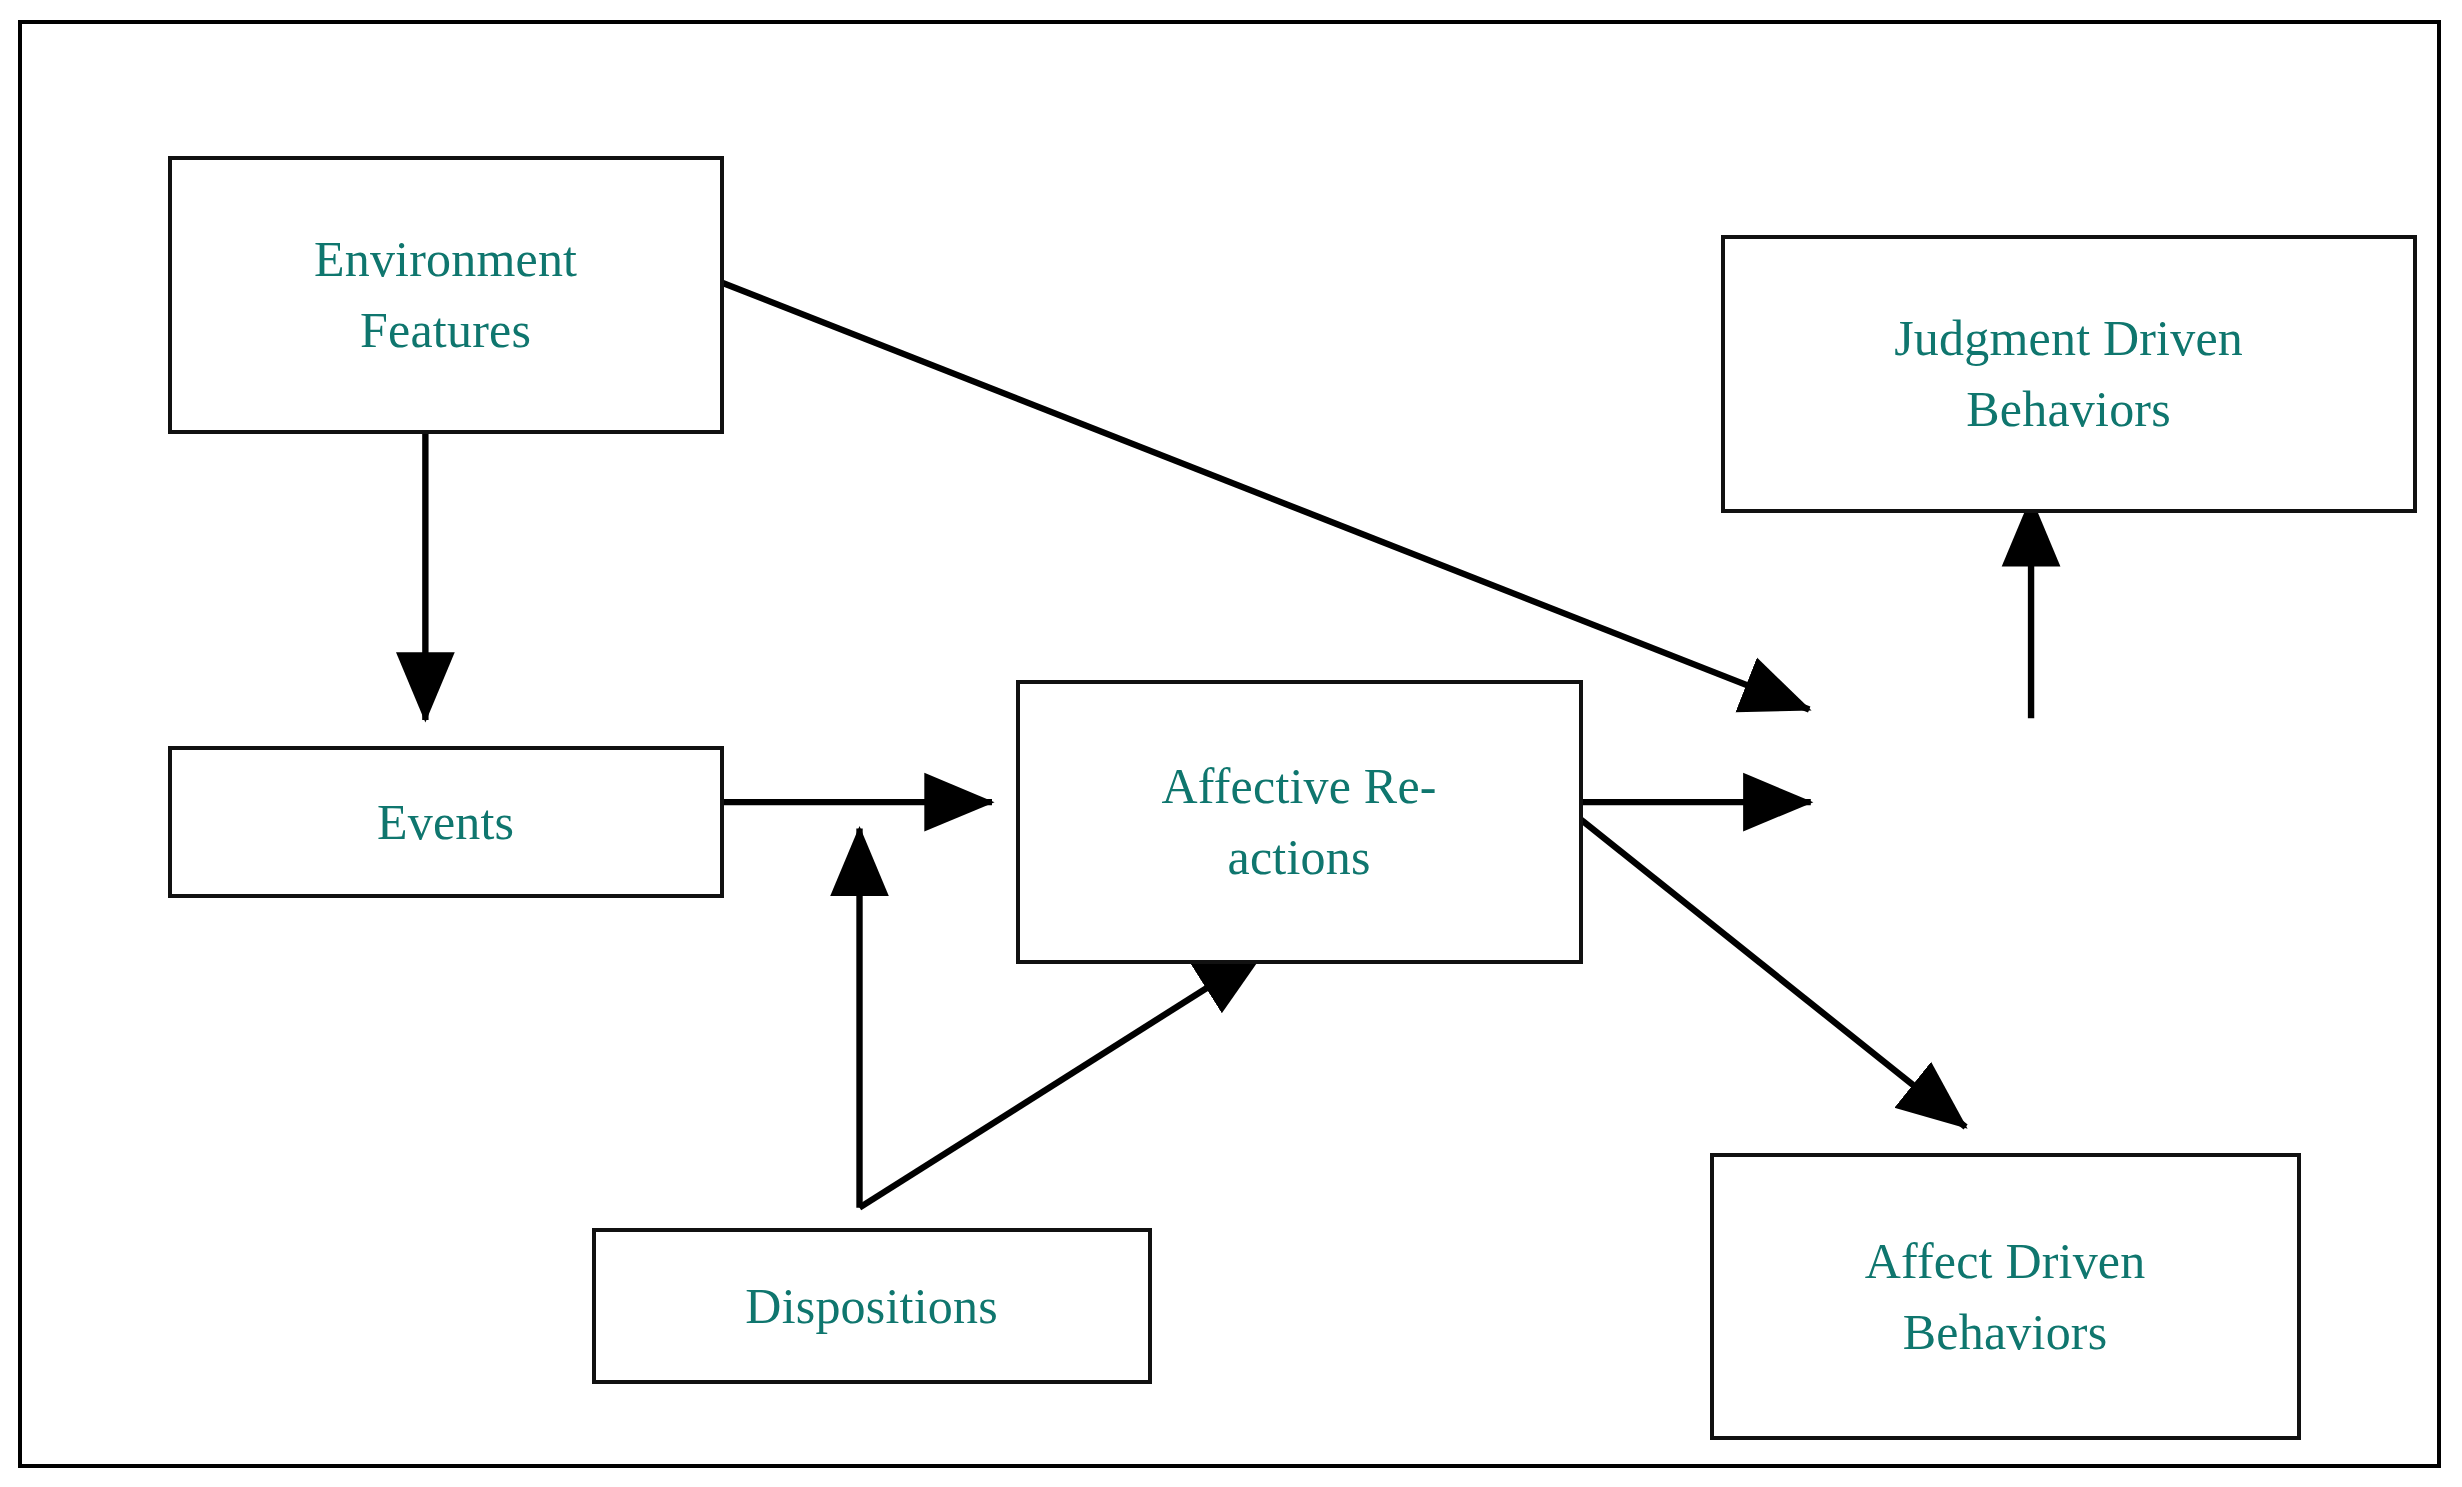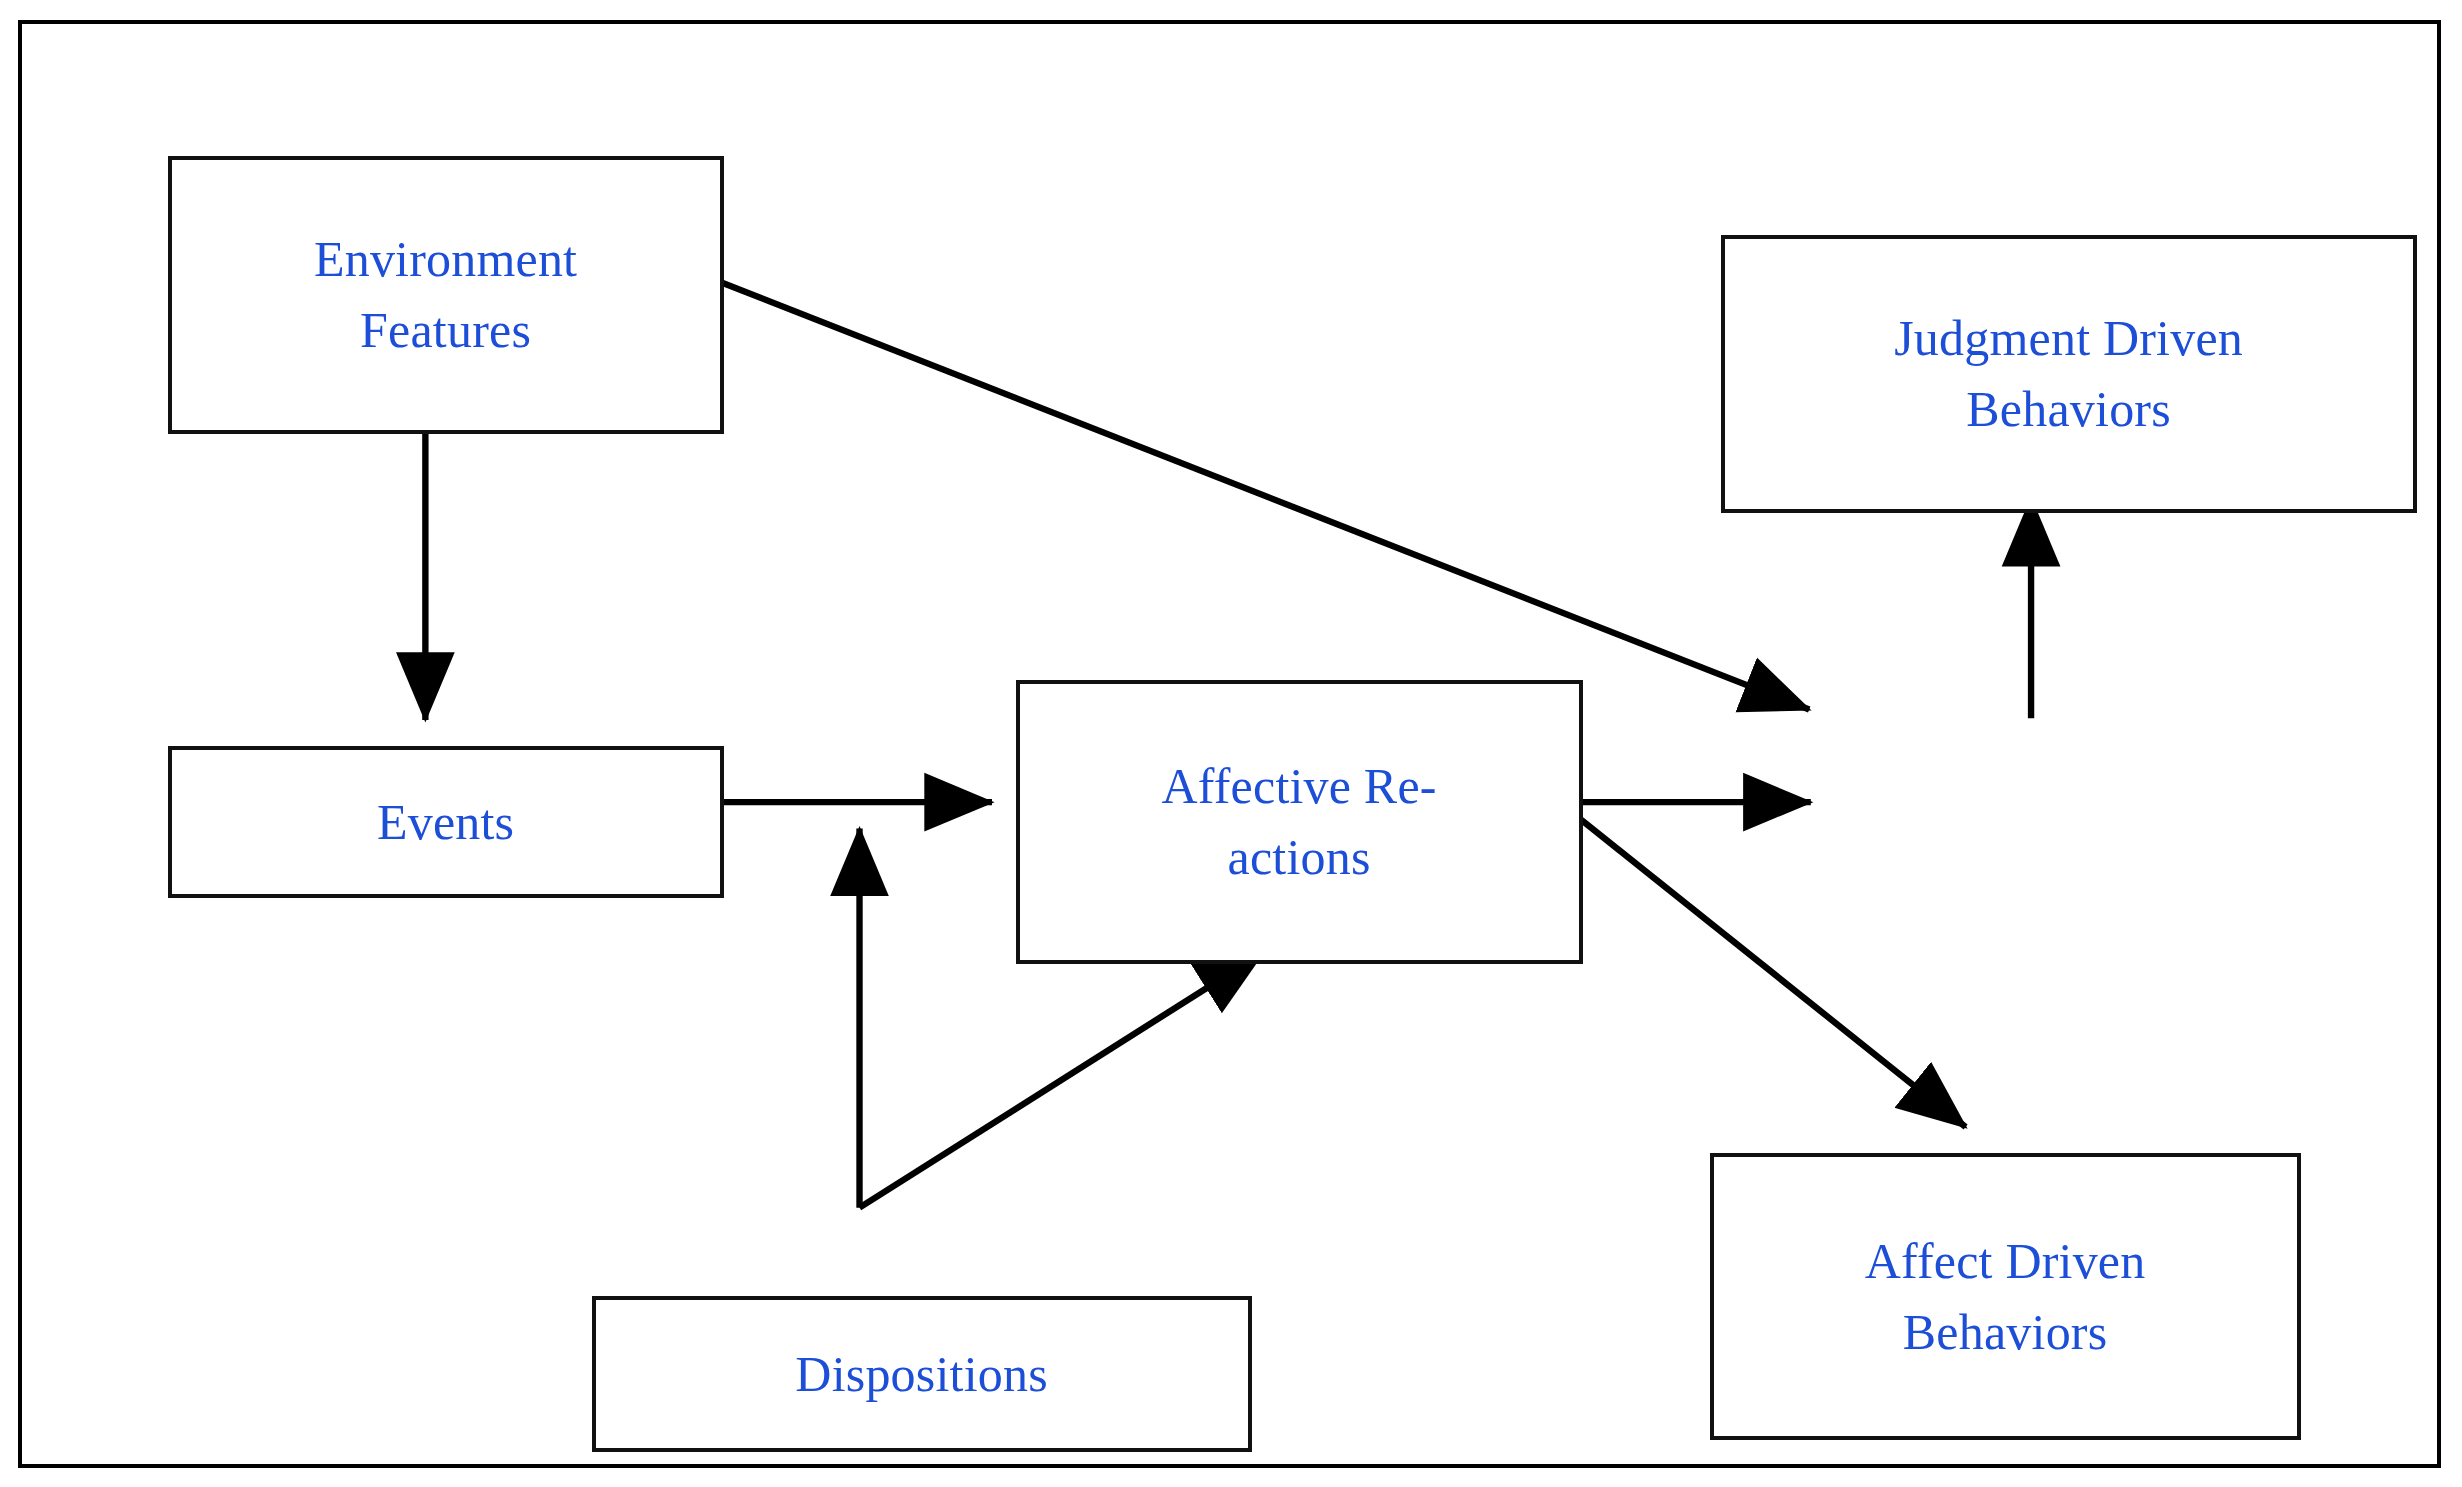--- a/index.html
+++ b/index.html
@@ -47,21 +47,21 @@
     display: flex;
     align-items: center;
     justify-content: center;
     text-align: center;
     z-index: 3;
   }
   .node-label {
     font-family: "Liberation Serif", "DejaVu Serif", serif;
     font-size: 50px;
     line-height: 1.42;
-    color: #1d4ed8;
+    color: #0f766e;
     letter-spacing: 0.2px;
     padding: 0 8px;
     white-space: pre-line;
   }
   
   #node-environment-features {
     left: 146px;  top: 132px;  width: 556px;  height: 278px;
   }
   #node-judgment-driven-behaviors {
     left: 1691px; top: 211px;  width: 696px;  height: 278px; margin-left: 8px;
@@ -69,21 +69,21 @@
   #node-events {
     left: 146px;  top: 722px;  width: 556px;  height: 152px; text-align: right;
   }
   #node-affective-reactions {
     left: 994px; top: 656px;  width: 567px;  height: 284px;
   }
   #node-attitudes {
     left: 1813px; top: 714px;  width: 465px;  height: 160px;
   }
   #node-dispositions {
-    left: 570px;  top: 1272px; width: 660px;  height: 156px; text-align: center;
+    left: 570px;  top: 1204px; width: 560px;  height: 156px; text-align: center;
   }
   #node-affect-driven-behaviors {
     left: 1688px; top: 1129px; width: 591px;  height: 287px;
   }
 </style>
 </head>
 <body>
 
 <div id="stage">
 

